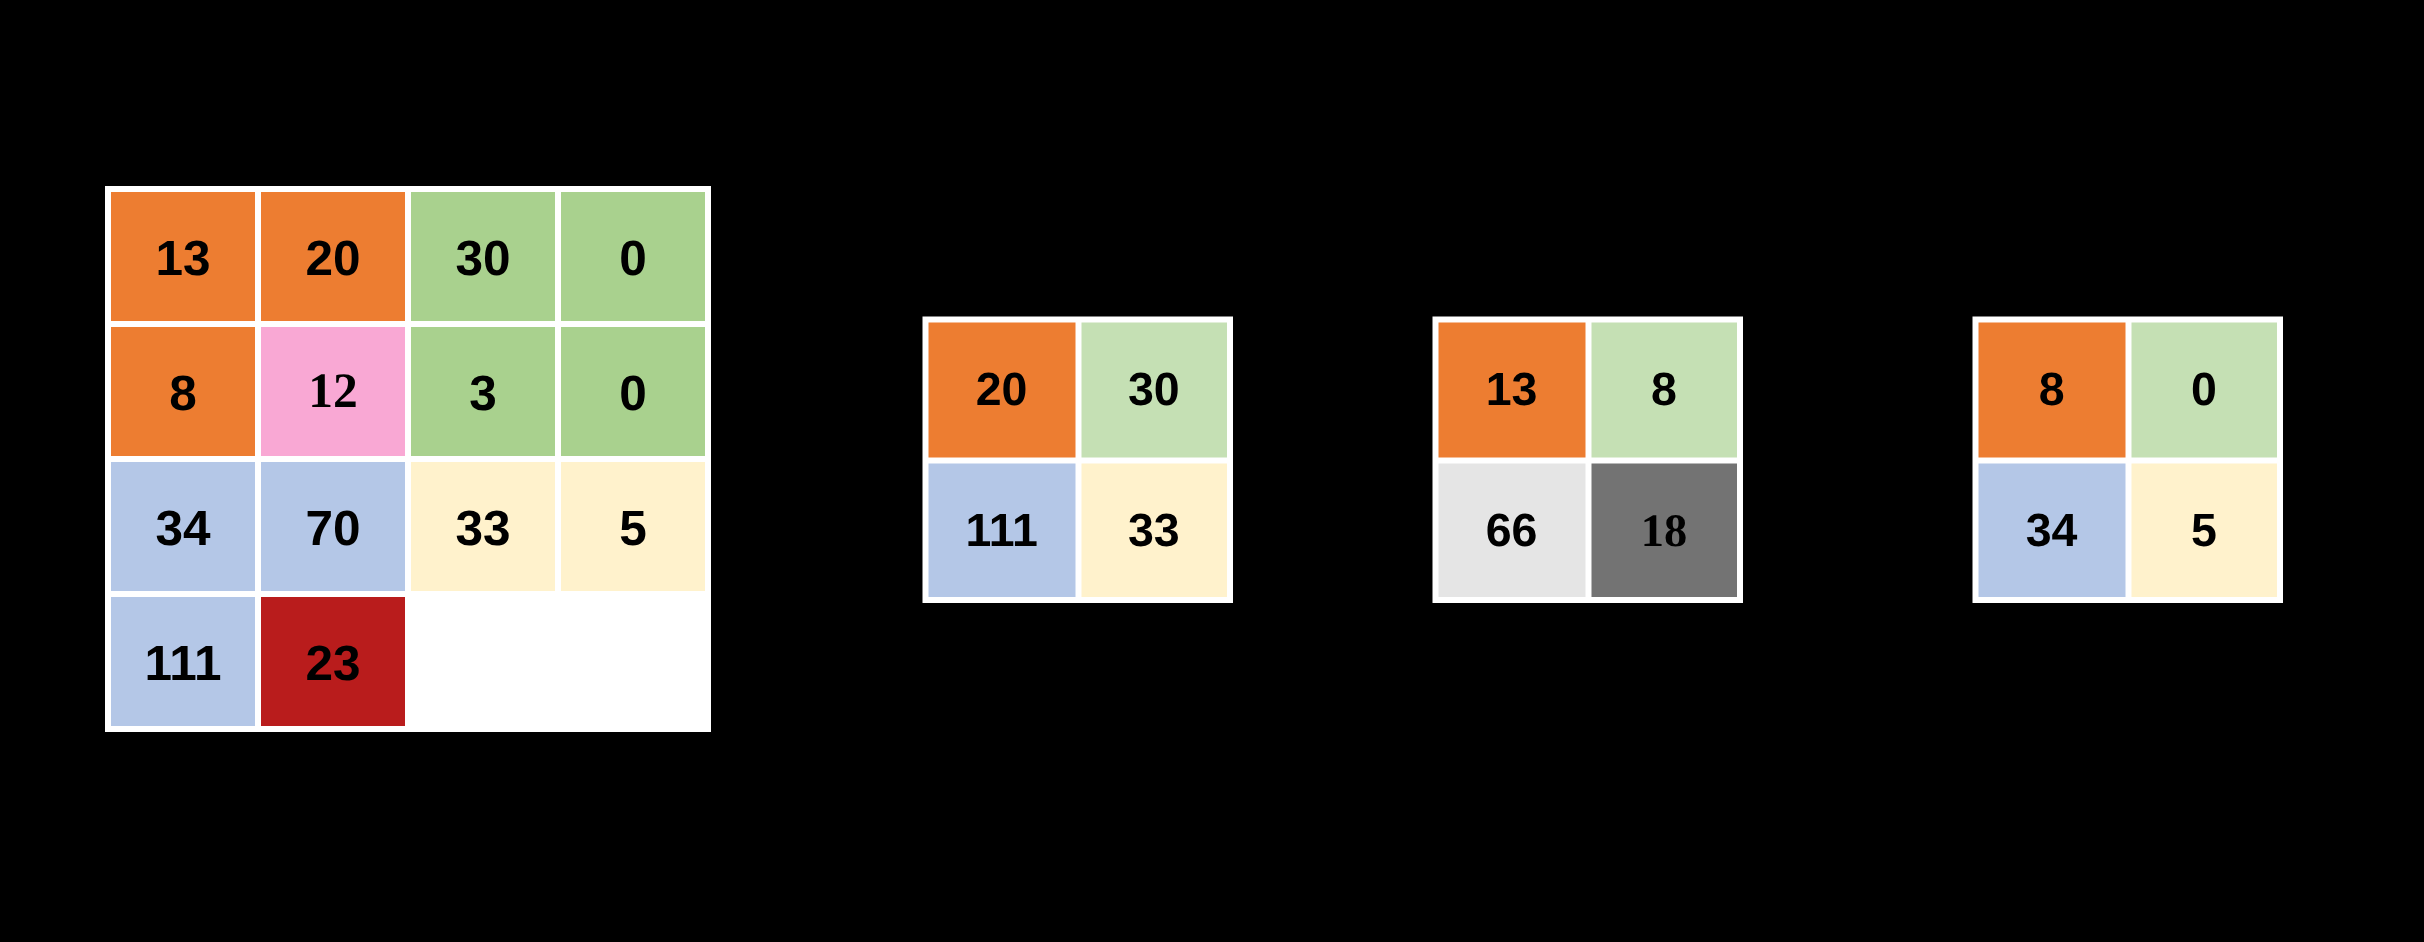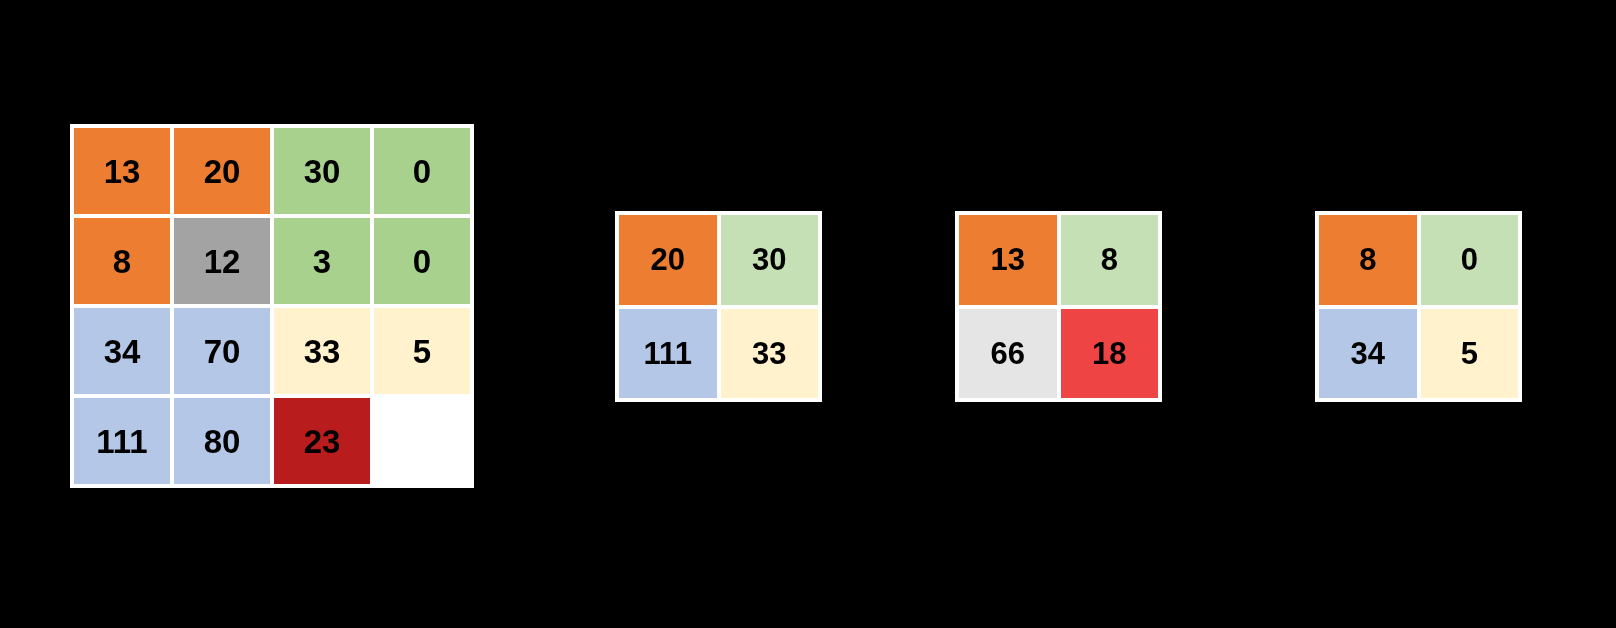--- a/index.html
+++ b/index.html
@@ -61,44 +61,43 @@
 <body>
 
 <div class="stage">
 
   <div class="grid grid-input">
     <div class="cell" style="background: rgb(237, 125, 49);">13</div>
     <div class="cell" style="background: rgb(237, 125, 49);">20</div>
     <div class="cell" style="background: rgb(169, 209, 142);">30</div>
     <div class="cell" style="background: rgb(169, 209, 142);">0</div>
     <div class="cell" style="background: rgb(237, 125, 49);">8</div>
-    <div class="cell" style="background: #a3a3a3;">12</div>
+    <div class="cell" style="background: #f9a8d4; font-family: Liberation Serif, serif;">12</div>
     <div class="cell" style="background: rgb(169, 209, 142);">3</div>
     <div class="cell" style="background: rgb(169, 209, 142);">0</div>
     <div class="cell" style="background: rgb(180, 199, 231);">34</div>
     <div class="cell" style="background: rgb(180, 199, 231);">70</div>
     <div class="cell" style="background: rgb(255, 242, 204);">33</div>
     <div class="cell" style="background: rgb(255, 242, 204);">5</div>
     <div class="cell" style="background: rgb(180, 199, 231);">111</div>
-    <div class="cell" style="background: rgb(180, 199, 231);">80</div>
     <div class="cell" style="background: #b91c1c;">23</div>
   </div>
 
   <div class="grid grid-small grid-pool-0">
     <div class="cell" style="background: rgb(237, 125, 49);">20</div>
     <div class="cell" style="background: rgb(197, 224, 180);">30</div>
     <div class="cell" style="background: rgb(180, 199, 231);">111</div>
     <div class="cell" style="background: rgb(255, 242, 204);">33</div>
   </div>
 
   <div class="grid grid-small grid-pool-1">
     <div class="cell" style="background: rgb(237, 125, 49);">13</div>
     <div class="cell" style="background: rgb(197, 224, 180);">8</div>
     <div class="cell" style="background: #e5e5e5;">66</div>
-    <div class="cell" style="background: #ef4444;">18</div>
+    <div class="cell" style="background: #737373; font-family: Liberation Serif, serif;">18</div>
   </div>
 
   <div class="grid grid-small grid-pool-2">
     <div class="cell" style="background: rgb(237, 125, 49);">8</div>
     <div class="cell" style="background: rgb(197, 224, 180);">0</div>
     <div class="cell" style="background: rgb(180, 199, 231);">34</div>
     <div class="cell" style="background: rgb(255, 242, 204);">5</div>
   </div>
 
 </div>

